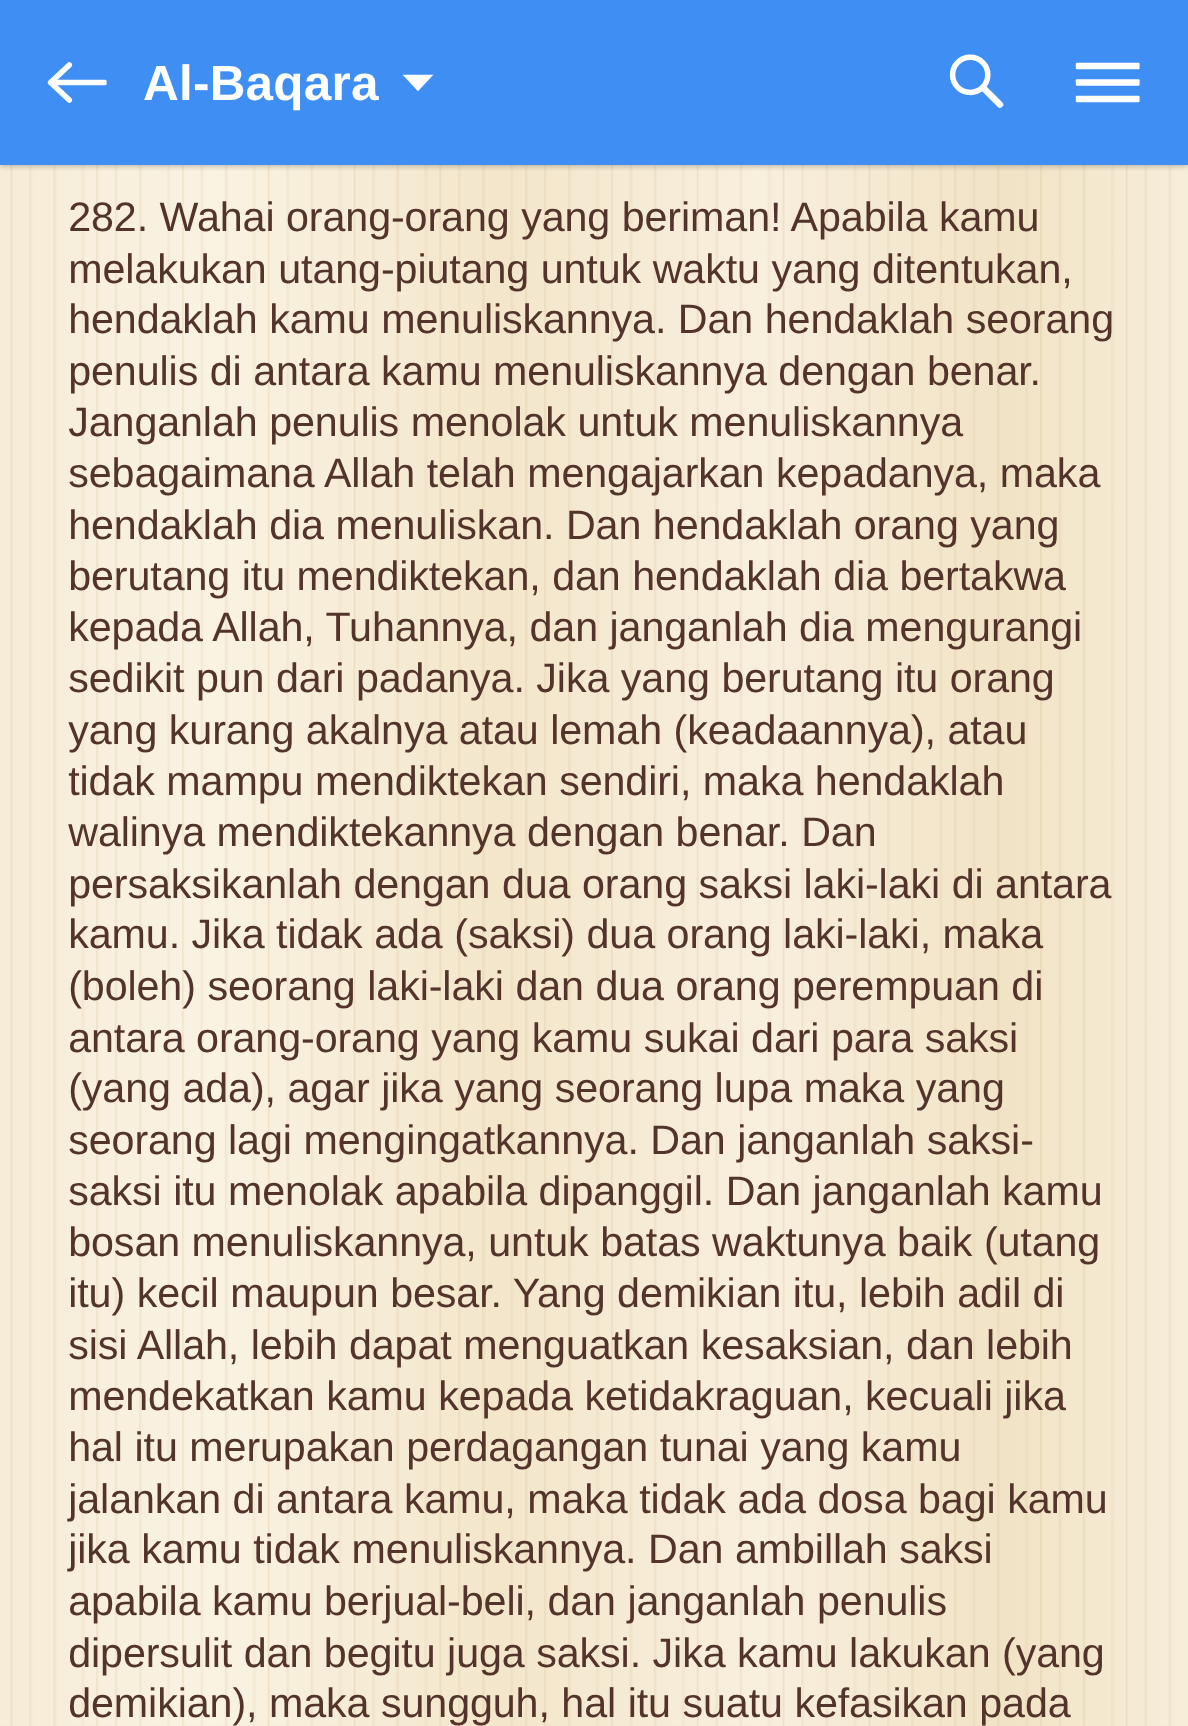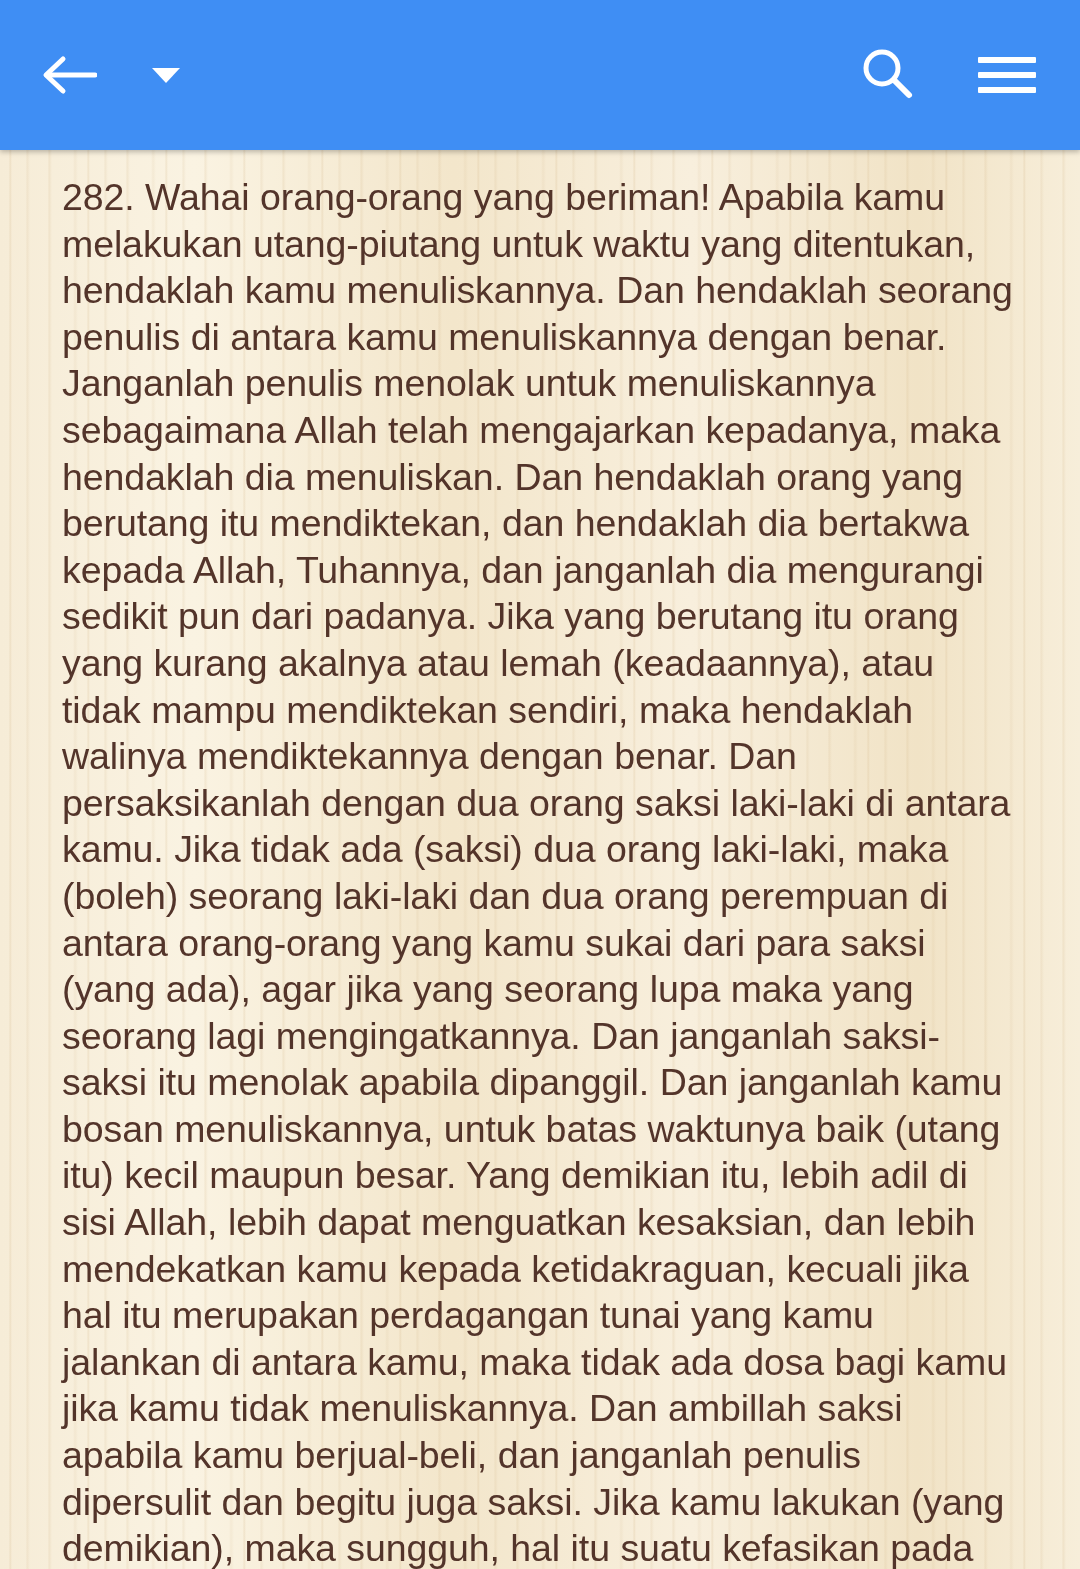--- a/index.html
+++ b/index.html
@@ -146,20 +146,21 @@
     <div class="back-btn">
       <span>
         <svg width="56" height="44" viewBox="0 0 56 44" aria-hidden="true">
           <path d="M54 22 H6" stroke="#ffffff" stroke-width="5" stroke-linecap="round" fill="none"></path>
           <path d="M22 6 L5 22 L22 38" stroke="#ffffff" stroke-width="5" stroke-linecap="round" stroke-linejoin="round" fill="none"></path>
         </svg>
       </span>
     </div>
 
     <div class="title-wrap">
+      <div class="title">Al-Baqara</div>
       <span class="caret"></span>
     </div>
 
     <div class="bar-actions">
       <div class="icon-btn search">
         <span>
           <svg width="60" height="60" viewBox="0 0 60 60" aria-hidden="true">
             <circle cx="25" cy="25" r="16" stroke="#ffffff" stroke-width="5" fill="none"></circle>
             <path d="M37 37 L52 52" stroke="#ffffff" stroke-width="6" stroke-linecap="round"></path>
           </svg>

